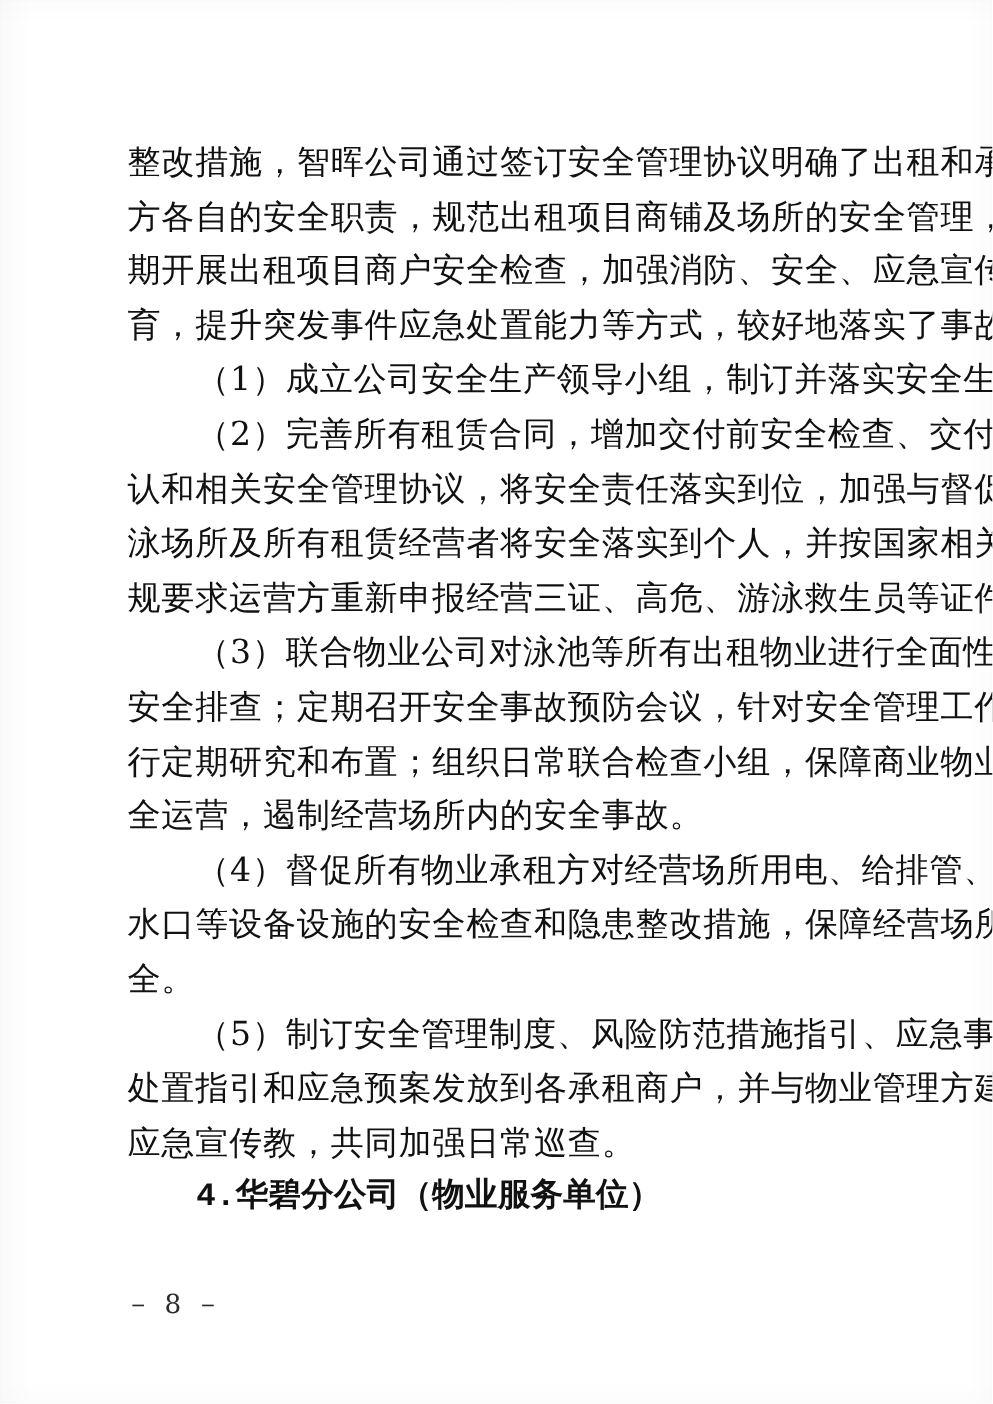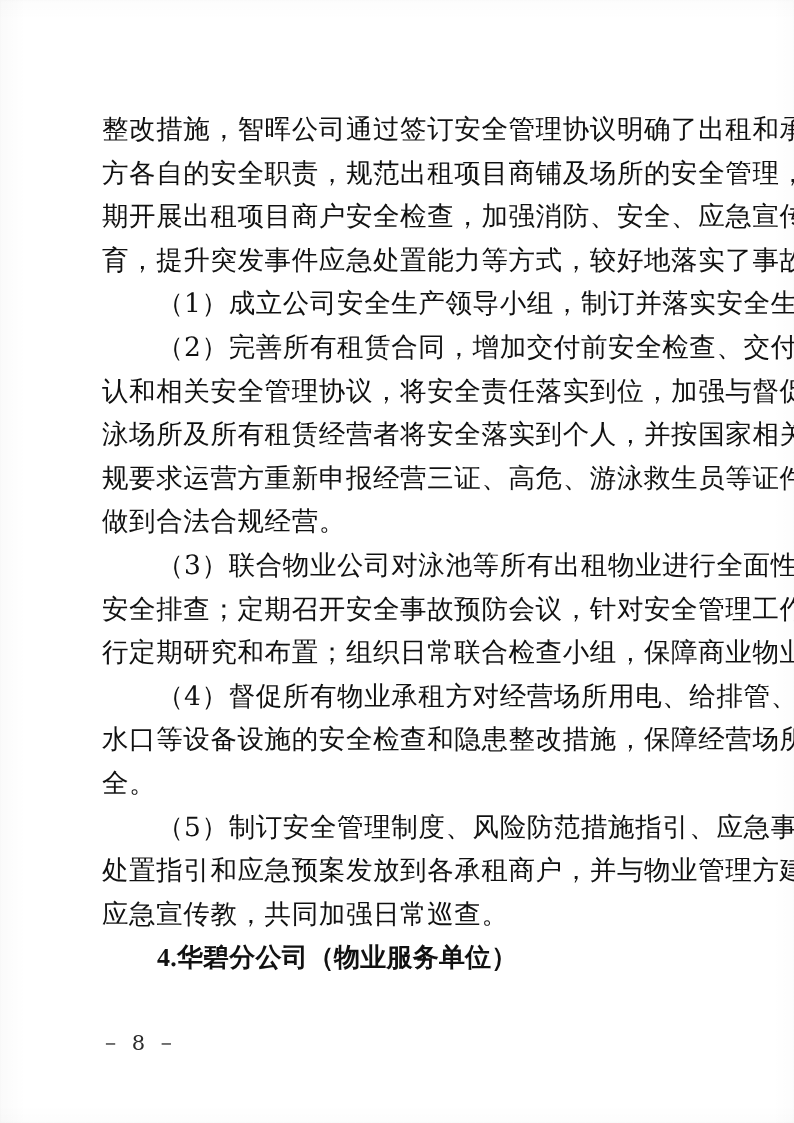--- a/index.html
+++ b/index.html
@@ -53,21 +53,21 @@
     -webkit-font-smoothing: none;
   }
 
   
   .doc-line.indent {
     text-indent: 55px;
   }
 
   
   .doc-line.heading {
-    font-family: Liberation Serif, serif;
+    font-family: Liberation Mono, monospace;
     font-weight: 700;
     font-size: 26px;
     text-indent: 55px;
     letter-spacing: 0.2px;
   }
 
   
   .page-number {
     position: absolute;
     left: 100px;
@@ -90,24 +90,24 @@
 
   <div class="doc-line">整改措施，智晖公司通过签订安全管理协议明确了出租和承租</div>
       <div class="doc-line">方各自的安全职责，规范出租项目商铺及场所的安全管理，定</div>
       <div class="doc-line">期开展出租项目商户安全检查，加强消防、安全、应急宣传教</div>
       <div class="doc-line">育，提升突发事件应急处置能力等方式，较好地落实了事故防</div>
       <div class="doc-line indent">（1）成立公司安全生产领导小组，制订并落实安全生产</div>
       <div class="doc-line indent">（2）完善所有租赁合同，增加交付前安全检查、交付确</div>
       <div class="doc-line">认和相关安全管理协议，将安全责任落实到位，加强与督促游</div>
       <div class="doc-line">泳场所及所有租赁经营者将安全落实到个人，并按国家相关法</div>
       <div class="doc-line">规要求运营方重新申报经营三证、高危、游泳救生员等证件，</div>
-      <div class="doc-line">做到合法合规经营。</div>
       <div class="doc-line indent">（3）联合物业公司对泳池等所有出租物业进行全面性的</div>
       <div class="doc-line">安全排查；定期召开安全事故预防会议，针对安全管理工作进</div>
       <div class="doc-line">行定期研究和布置；组织日常联合检查小组，保障商业物业安</div>
+      <div class="doc-line">全运营，遏制经营场所内的安全事故。</div>
       <div class="doc-line indent">（4）督促所有物业承租方对经营场所用电、给排管、下</div>
       <div class="doc-line">水口等设备设施的安全检查和隐患整改措施，保障经营场所安</div>
       <div class="doc-line">全。</div>
       <div class="doc-line indent">（5）制订安全管理制度、风险防范措施指引、应急事件</div>
       <div class="doc-line">处置指引和应急预案发放到各承租商户，并与物业管理方建立</div>
       <div class="doc-line">应急宣传教，共同加强日常巡查。</div>
       <div class="doc-line heading">4.华碧分公司（物业服务单位）</div>
     </div>
 
   <div class="page-number">－ 8 －</div>

